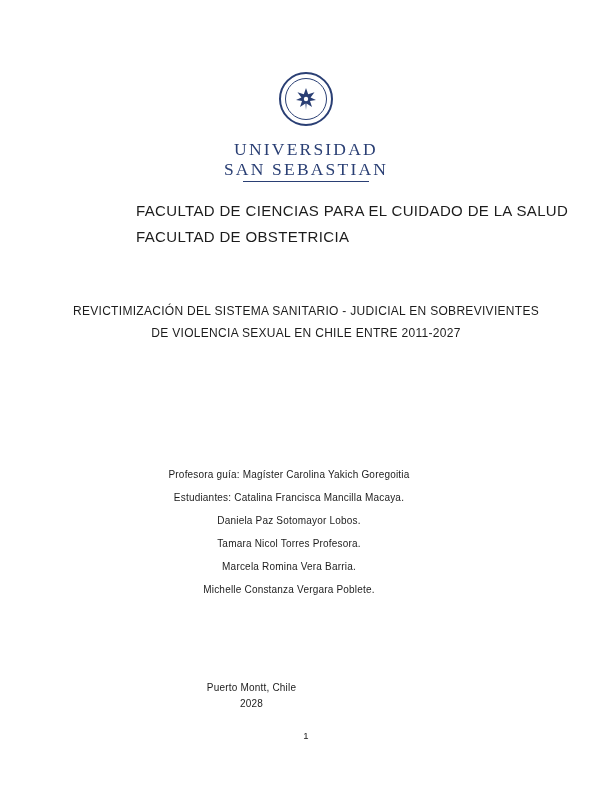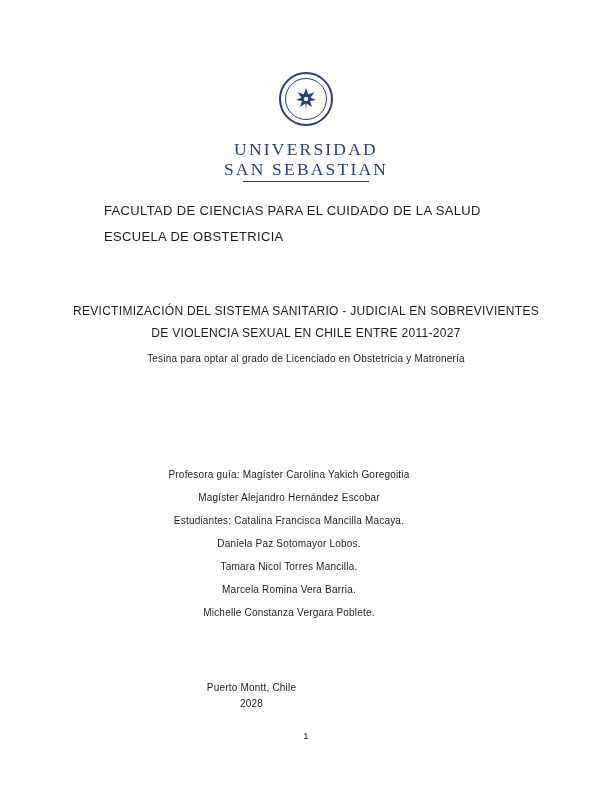--- a/index.html
+++ b/index.html
@@ -79,25 +79,26 @@
   }
 
   
   .faculty-block {
     position: absolute;
     top: 198px;
     left: 104px;
     width: 420px;
   }
   .faculty-line {
-    font-size: 13px;
+    font-size: 15px;
     letter-spacing: 0.35px;
     line-height: 26px;
     color: #1c1c1c;
     white-space: nowrap;
+    margin-left: 32px;
   }
 
   
   .title-block {
     position: absolute;
     top: 300px;
     left: 56px;
     width: 500px;
     text-align: center;
   }
@@ -174,35 +175,33 @@
     </div>
     <div class="wordmark">
       <div class="line1">UNIVERSIDAD</div>
       <div class="line2">SAN SEBASTIAN</div>
       <div class="wordmark-rule"></div>
     </div>
   </div>
 
   <div class="faculty-block">
     <div class="faculty-line">FACULTAD DE CIENCIAS PARA EL CUIDADO DE LA SALUD</div>
-    <div class="faculty-line">ESCUELA DE OBSTETRICIA</div>
+    <div class="faculty-line">FACULTAD DE OBSTETRICIA</div>
   </div>
 
   <div class="title-block">
     <div class="title-line">REVICTIMIZACIÓN DEL SISTEMA SANITARIO - JUDICIAL EN SOBREVIVIENTES</div>
     <div class="title-line">DE VIOLENCIA SEXUAL EN CHILE ENTRE 2011-2027</div>
-    <div class="subtitle-line">Tesina para optar al grado de Licenciado en Obstetricia y Matronería</div>
   </div>
 
   <div class="authors-block">
     <div class="author-line">Profesora guía: Magíster Carolina Yakich Goregoitia</div>
-    <div class="author-line">Magíster Alejandro Hernández Escobar</div>
     <div class="author-line">Estudiantes: Catalina Francisca Mancilla Macaya.</div>
     <div class="author-line">Daniela Paz Sotomayor Lobos.</div>
-    <div class="author-line">Tamara Nicol Torres Mancilla.</div>
+    <div class="author-line">Tamara Nicol Torres Profesora.</div>
     <div class="author-line">Marcela Romina Vera Barria.</div>
     <div class="author-line">Michelle Constanza Vergara Poblete.</div>
   </div>
 
   <div class="footer-block">
     <div class="footer-line">Puerto Montt, Chile</div>
     <div class="footer-line">2028</div>
   </div>
 
   <div class="page-number">1</div>

